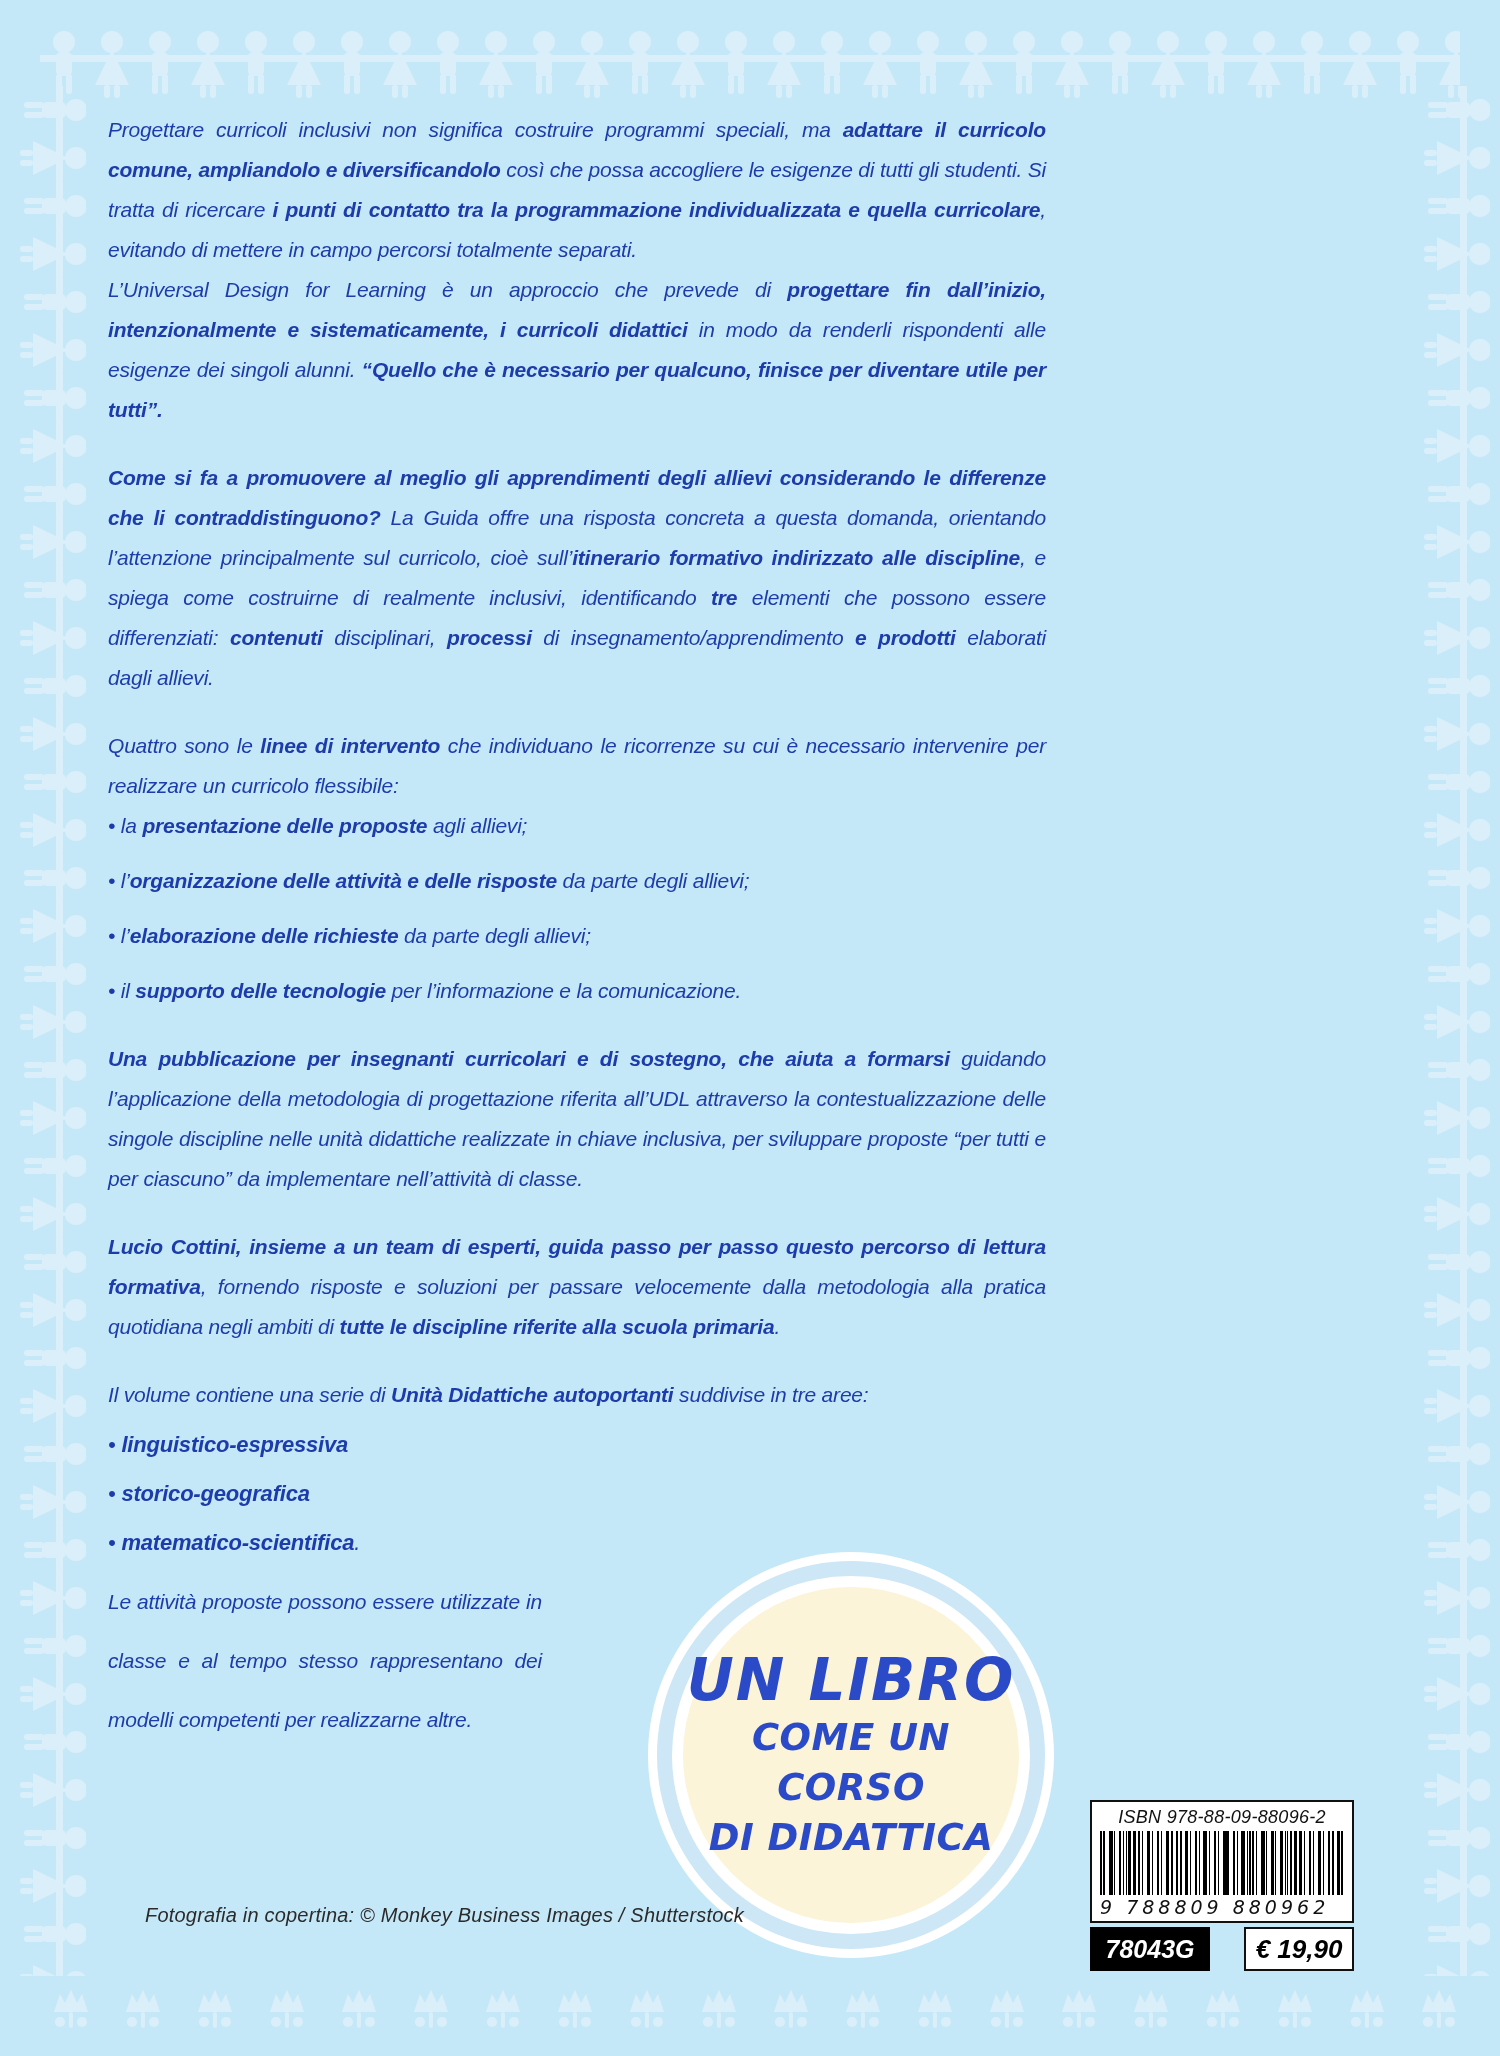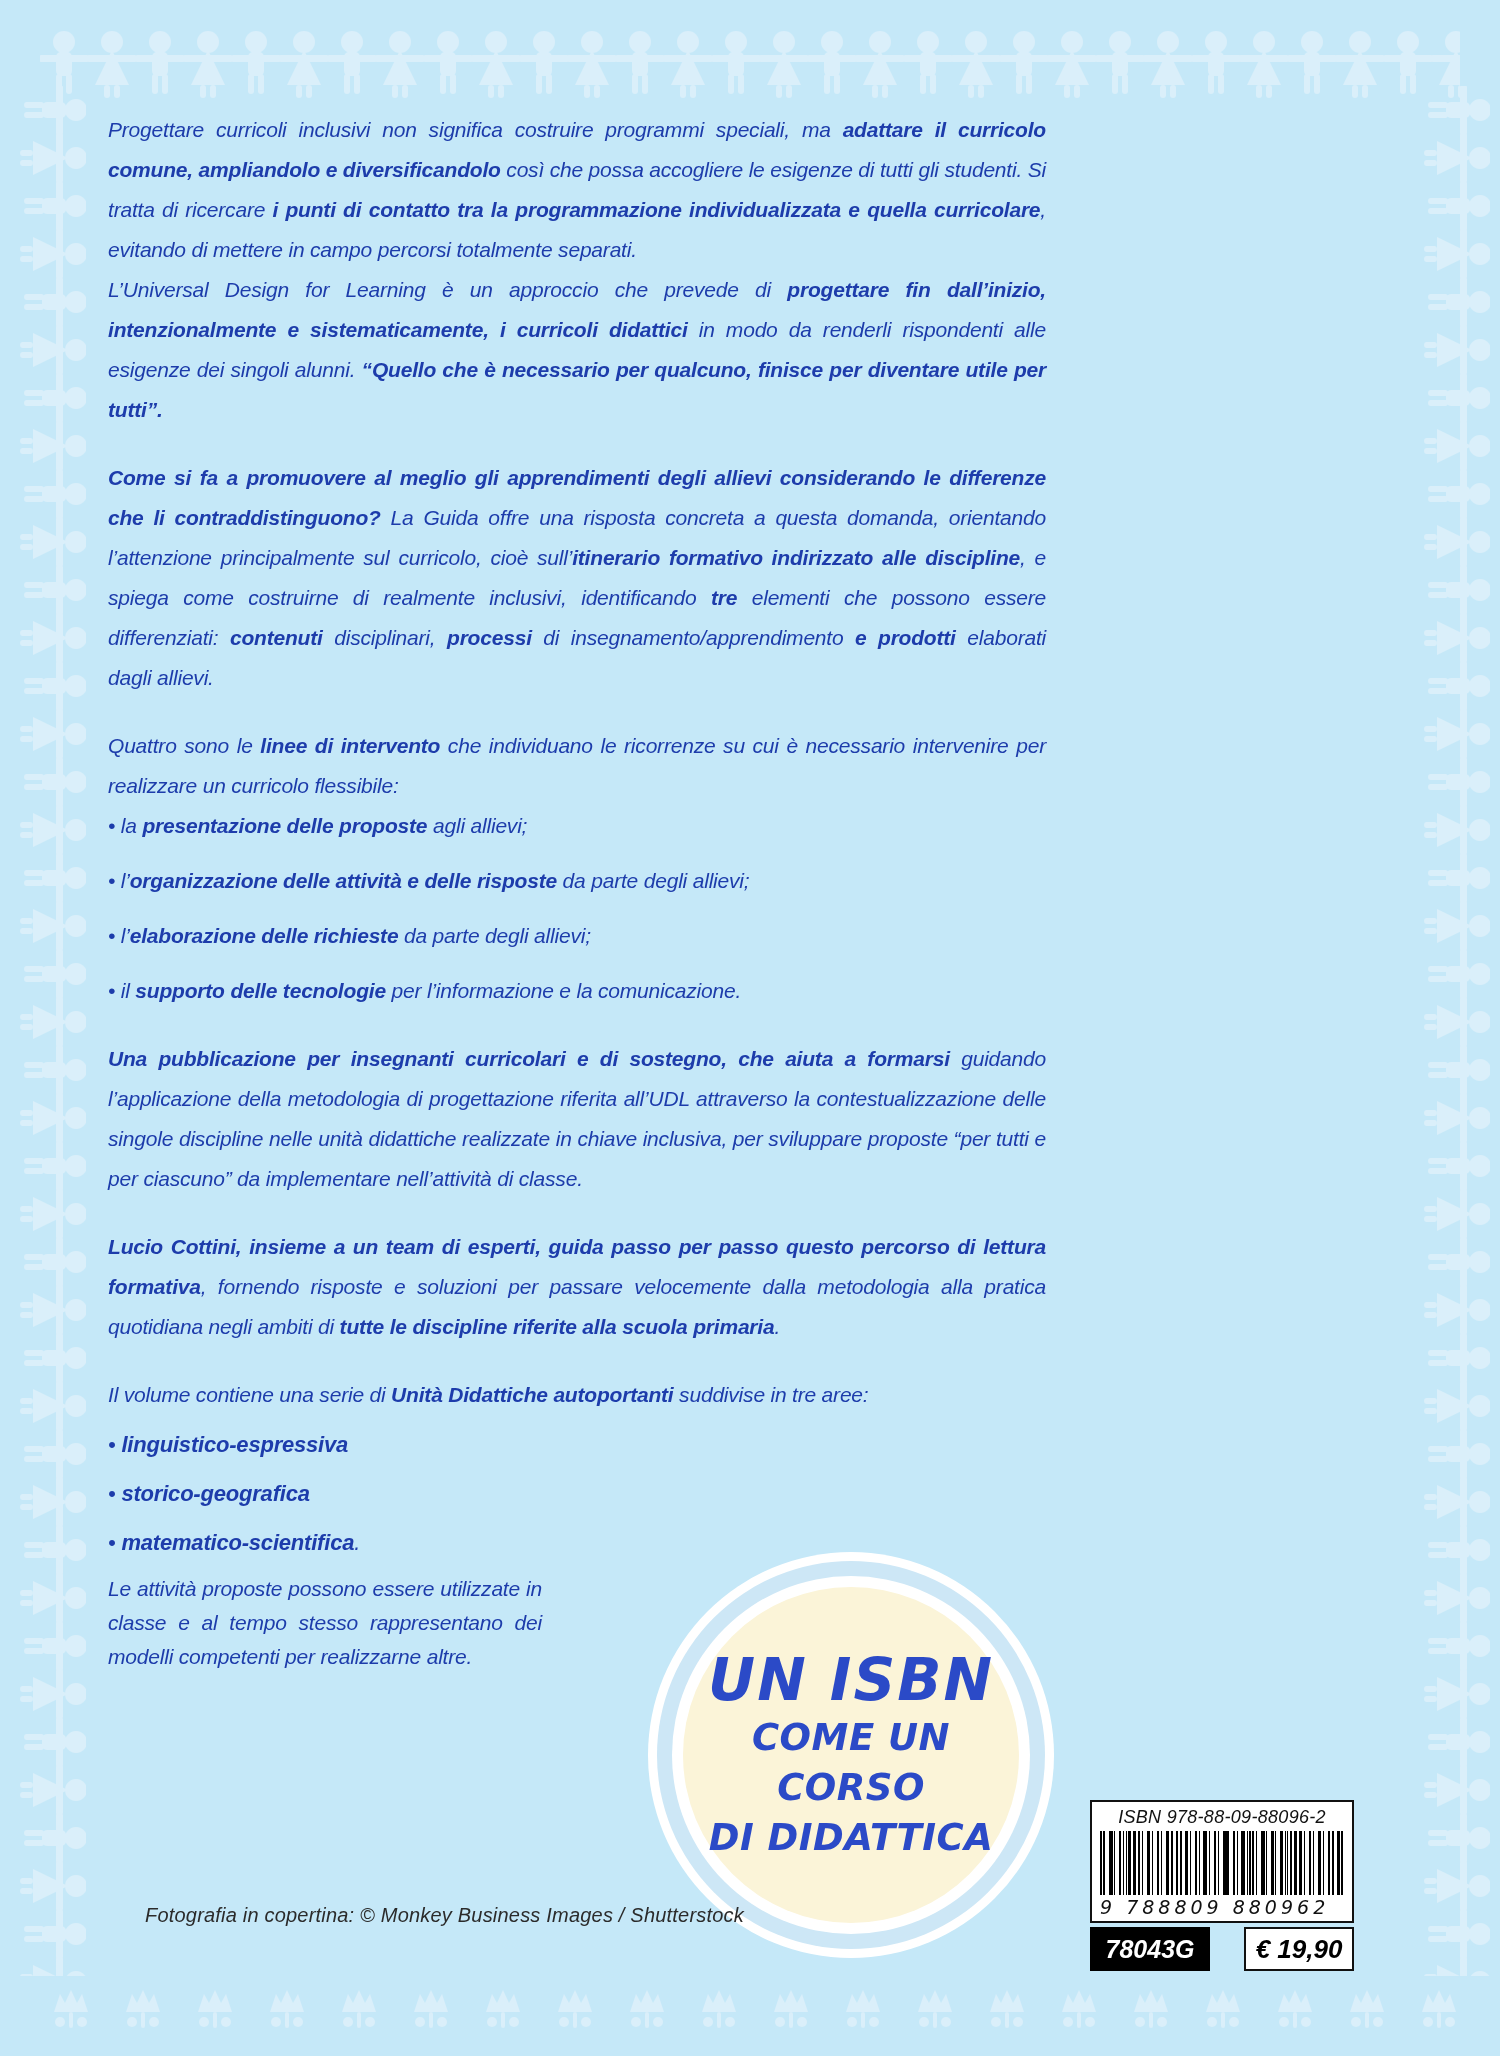--- a/index.html
+++ b/index.html
@@ -11,21 +11,21 @@
   .b-left{left:16px;top:86px;}
   .b-right{left:1420px;top:86px;}
 
   .text-col{position:absolute;left:108px;top:110px;width:938px;color:#1d3cab;
             font-size:21px;line-height:40px;letter-spacing:-0.2px;}
   .text-col p{margin:0 0 28px 0;text-align:justify;}
   .text-col p.tight{margin-bottom:0;}
   .text-col b{font-weight:bold;}
   .bullet{text-align:center;margin:0 0 15px 0 !important;}
   .area-bullet{text-align:left !important;margin:0 0 9px 0 !important;font-size:22px;}
-  .closing{max-width:434px;text-align:left;line-height:34px;}
+  .closing{max-width:434px;text-align:left;line-height:59px;}
 
   .badge{position:absolute;left:648px;top:1552px;width:406px;height:406px;border-radius:50%;
          background:#ffffff;display:flex;align-items:center;justify-content:center;}
   .ring-blue{width:388px;height:388px;border-radius:50%;background:#cde7f6;
          display:flex;align-items:center;justify-content:center;}
   .ring-white{width:358px;height:358px;border-radius:50%;background:#ffffff;
          display:flex;align-items:center;justify-content:center;}
   .badge-core{width:336px;height:336px;border-radius:50%;background:#fbf4d8;
          display:flex;flex-direction:column;align-items:center;justify-content:center;
          color:#2b4ac7;font-family:"DejaVu Sans",sans-serif;font-weight:bold;text-align:center;}
@@ -125,21 +125,21 @@
     <p class="area-bullet"><span>• </span><b>matematico-scientifica</b><span>.</span></p>
 
     <p class="closing">Le attività proposte possono essere utilizzate in classe e al tempo stesso rappresentano dei modelli competenti per realizzarne altre.</p>
 
   </main>
 
   <div class="badge">
     <div class="ring-blue">
       <div class="ring-white">
         <div class="badge-core">
-          <div class="badge-l1">UN ISBN</div>
+          <div class="badge-l1">UN LIBRO</div>
           <div class="badge-l2">COME UN CORSO</div>
           <div class="badge-l3">DI DIDATTICA</div>
         </div>
       </div>
     </div>
   </div>
 
   <div class="isbn">
     <div class="isbn-white">
       <div class="isbn-label">ISBN 978-88-09-88096-2</div>

